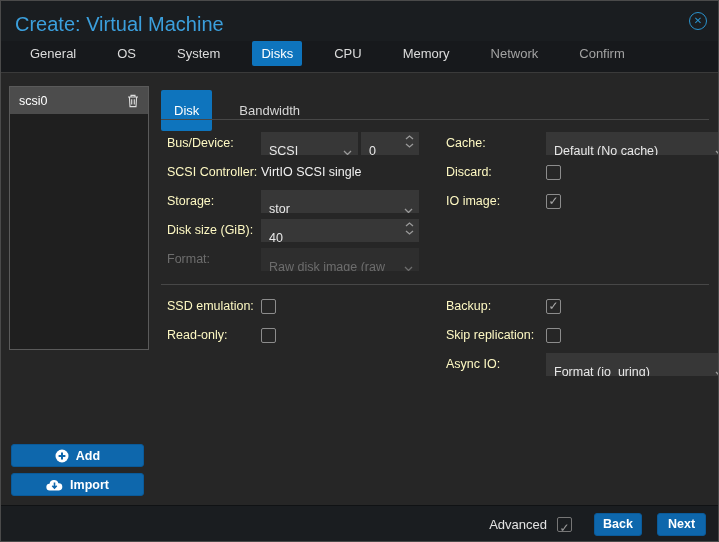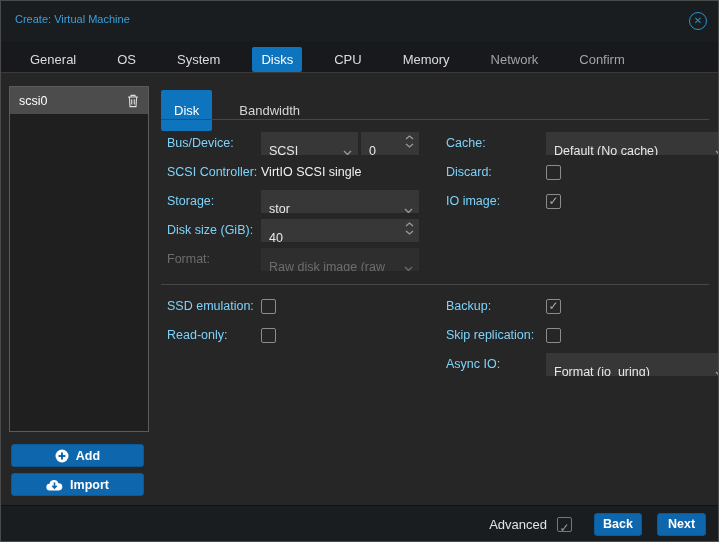--- a/index.html
+++ b/index.html
@@ -7,43 +7,43 @@
   body { font-family:"Liberation Sans", sans-serif; }
 
   .window {
     position:relative; width:719px; height:542px;
     background:#1a1d20; border:1px solid #4a4a4a; overflow:hidden;
     color:#e3e3e3;
   }
 
   
   .header { position:relative; height:40px; background:#1a1d20; }
-  .title { position:absolute; left:14px; top:12px; font-size:11px; color:#3b9fdc; }
+  .title { position:absolute; left:14px; top:12px; font-size:20px; color:#3b9fdc; }
   .close-btn {
     position:absolute; right:11px; top:11px; width:18px; height:18px;
     border:1px solid #2a93ce; border-radius:50%; color:#2a93ce;
     font-size:10px; line-height:16px; text-align:center; cursor:pointer;
   }
 
   
   .tabbar {
     position:relative; height:32px; background:#17191c;
-    display:flex; align-items:flex-end; padding-left:20px; gap:23px;
+    display:flex; align-items:flex-start; padding-left:20px; gap:23px;
     border-bottom:1px solid #3a3a3a;
   }
   .tab { font-size:13px; color:#dcdcdc; padding:5px 9px; border-radius:2px; cursor:pointer; white-space:nowrap; }
   .tab.active { background:#0e74bd; color:#ffffff; }
   .tab.disabled { color:#a3a3a3; cursor:default; }
 
   
   .body { position:relative; height:432px; background:#262626; }
 
   
   .disk-list {
-    position:absolute; left:8px; top:13px; width:140px; height:346px;
+    position:absolute; left:8px; top:13px; width:140px; height:264px;
     background:#1f1f1f; border:1px solid #5a5a5a;
   }
   .disk-item {
     height:27px; background:#4c4c4c; color:#ffffff; font-size:12.5px;
     display:flex; align-items:center; padding:0 9px; cursor:pointer;
   }
   .disk-item-label { flex:1; }
   .trash { width:12px; height:14px; display:inline-block; cursor:pointer; }
 
   .side-btn {
@@ -56,21 +56,21 @@
   .import-btn { top:400px; }
 
   
   .inner-tabs { position:absolute; left:160px; top:17px; display:flex; gap:14px; }
   .inner-tab { font-size:13px; color:#d6d6d6; padding:13px 13px; border-radius:2px; cursor:pointer; }
   .inner-tab.active { background:#0e74bd; color:#fff; }
   .inner-divider { position:absolute; left:160px; right:9px; top:46px; border-top:1px solid #474747; }
   .section-divider { position:absolute; left:160px; right:9px; top:211px; border-top:1px solid #474747; }
 
   
-  .lbl { position:absolute; font-size:12.5px; color:#7dd3fc; line-height:23px; white-space:nowrap; }
+  .lbl { position:absolute; font-size:12.5px; color:#fef9c3; line-height:23px; white-space:nowrap; }
   .lbl.disabled { color:#6d6d6d; }
   .field {
     position:absolute; height:23px; background:#373737; color:#e8e8e8;
     font-size:12.5px; line-height:23px; padding:8px 22px 0 8px;
     cursor:pointer; white-space:nowrap; overflow:hidden;
   }
   .field.disabled { background:#2e2e2e; color:#6d6d6d; cursor:default; }
   .static-val { position:absolute; font-size:12.5px; color:#f0f0f0; line-height:23px; }
   .chev { position:absolute; right:6px; top:9px; }
   .spin { position:absolute; right:5px; top:3px; display:flex; flex-direction:column; gap:3px; }

